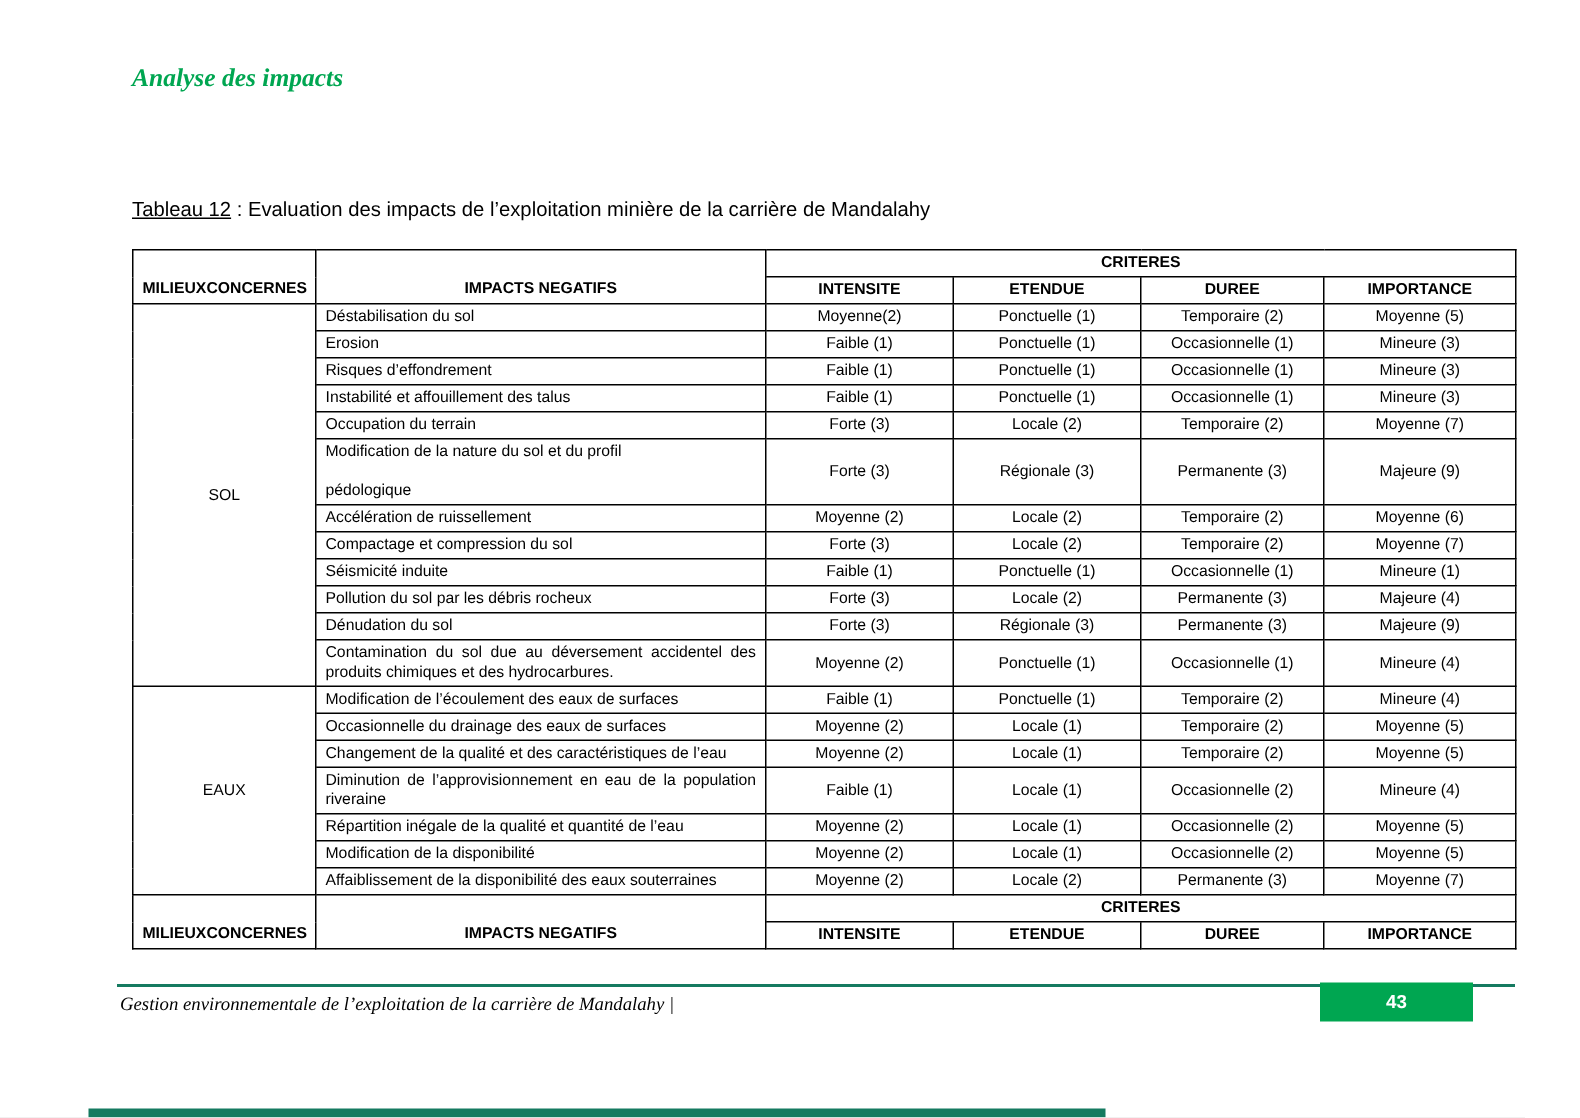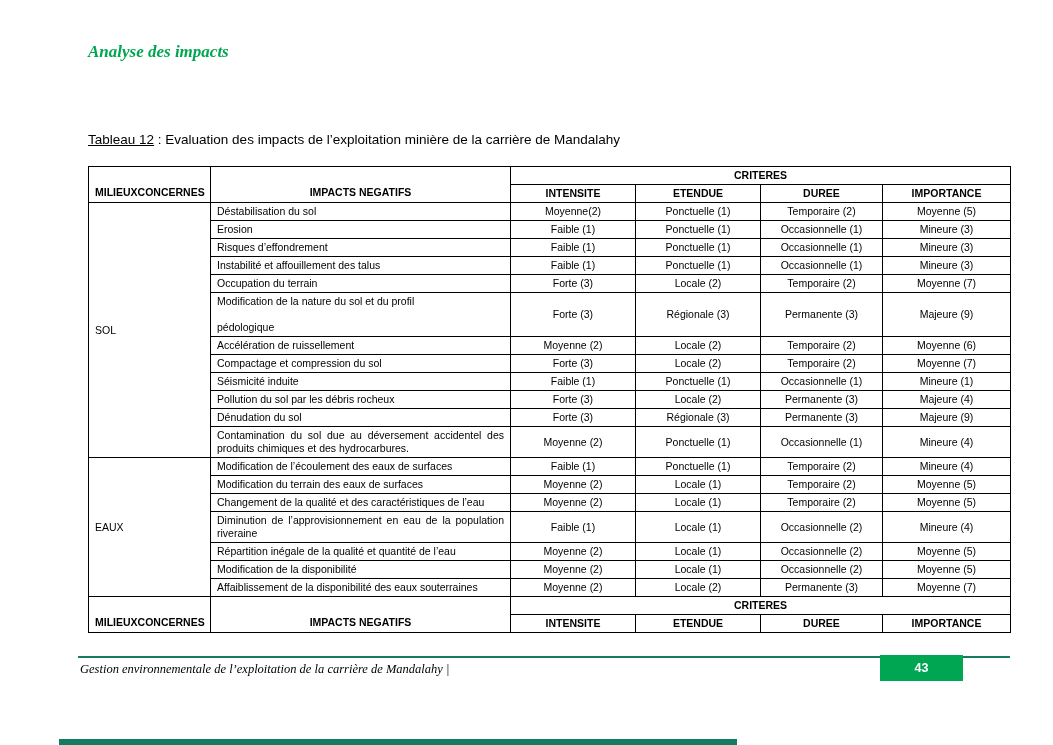--- a/index.html
+++ b/index.html
@@ -29,32 +29,32 @@
     font-size: 10.5px; color: #000;
   }
   .impacts th, .impacts td {
     border: 1px solid #000; padding: 2px 6px; line-height: 13px;
     overflow: hidden;
   }
   .impacts th { font-weight: bold; text-align: center; vertical-align: middle; }
   .impacts th.vtop { vertical-align: top; padding-top: 19px; }
   .impacts td.val { text-align: center; vertical-align: middle; }
   .impacts td.impact { text-align: justify; white-space: pre-line; vertical-align: top; }
-  .impacts td.milieu { vertical-align: middle; }
+  .impacts td.milieu { text-align: center; vertical-align: middle; }
   .footer-rule {
     position: absolute; left: 78px; top: 656px; width: 932px; height: 2px;
     background: #157A60;
   }
   .footer-text {
     position: absolute; left: 80px; top: 662px;
     font-family: "Liberation Serif", serif; font-style: italic;
     font-size: 12.5px; color: #000;
   }
   .page-number {
-    position: absolute; left: 880px; top: 655px; width: 83px; height: 26px;
+    position: absolute; left: 880px; top: 655px; width: 102px; height: 26px;
     background: #00A651; color: #ffffff; font-weight: bold; font-size: 12.5px;
     display: flex; align-items: center; justify-content: center;
   }
   .bottom-bar {
     position: absolute; left: 59px; top: 739px; width: 678px; height: 6px;
     background: #157A60;
   }
 </style>
 </head>
 <body>
@@ -178,21 +178,21 @@
         </tr>
         <tr>
           <td class="milieu" rowspan="7">EAUX</td>
           <td class="impact">Modification de l’écoulement des eaux de surfaces</td>
           <td class="val">Faible (1)</td>
           <td class="val">Ponctuelle (1)</td>
           <td class="val">Temporaire (2)</td>
           <td class="val">Mineure (4)</td>
         </tr>
         <tr>
-          <td class="impact">Modification du terrain des eaux de surfaces</td>
+          <td class="impact">Occasionnelle du drainage des eaux de surfaces</td>
           <td class="val">Moyenne (2)</td>
           <td class="val">Locale (1)</td>
           <td class="val">Temporaire (2)</td>
           <td class="val">Moyenne (5)</td>
         </tr>
         <tr>
           <td class="impact">Changement de la qualité et des caractéristiques de l’eau</td>
           <td class="val">Moyenne (2)</td>
           <td class="val">Locale (1)</td>
           <td class="val">Temporaire (2)</td>

